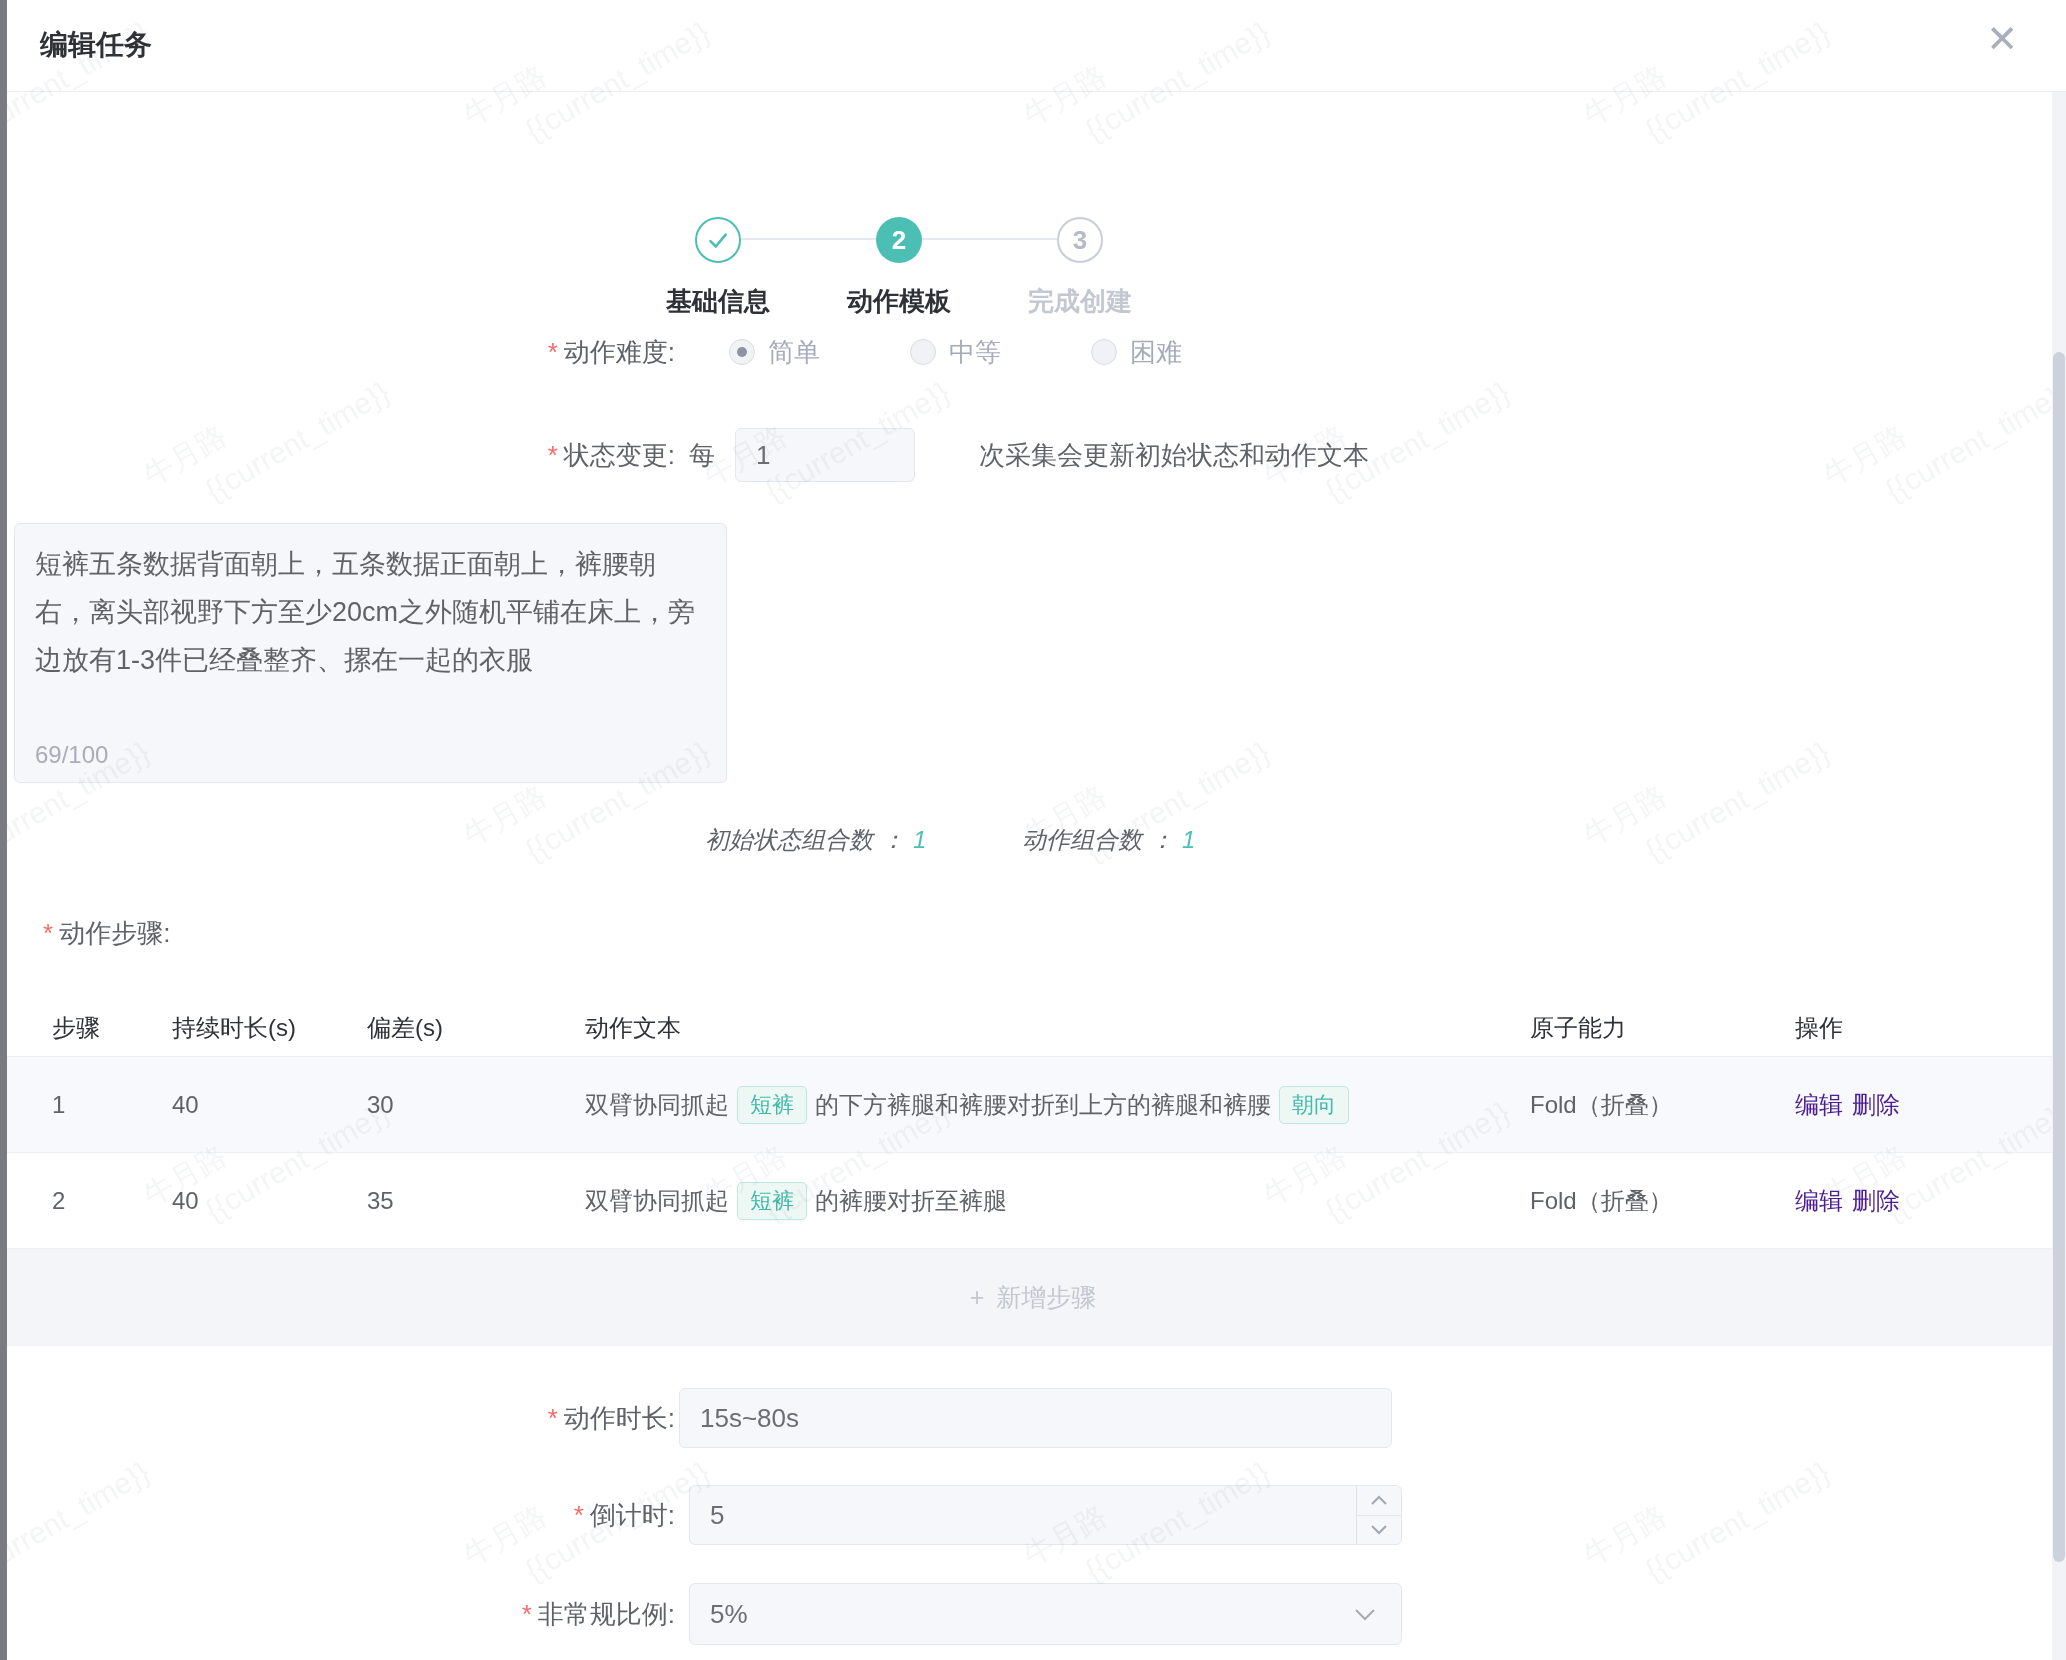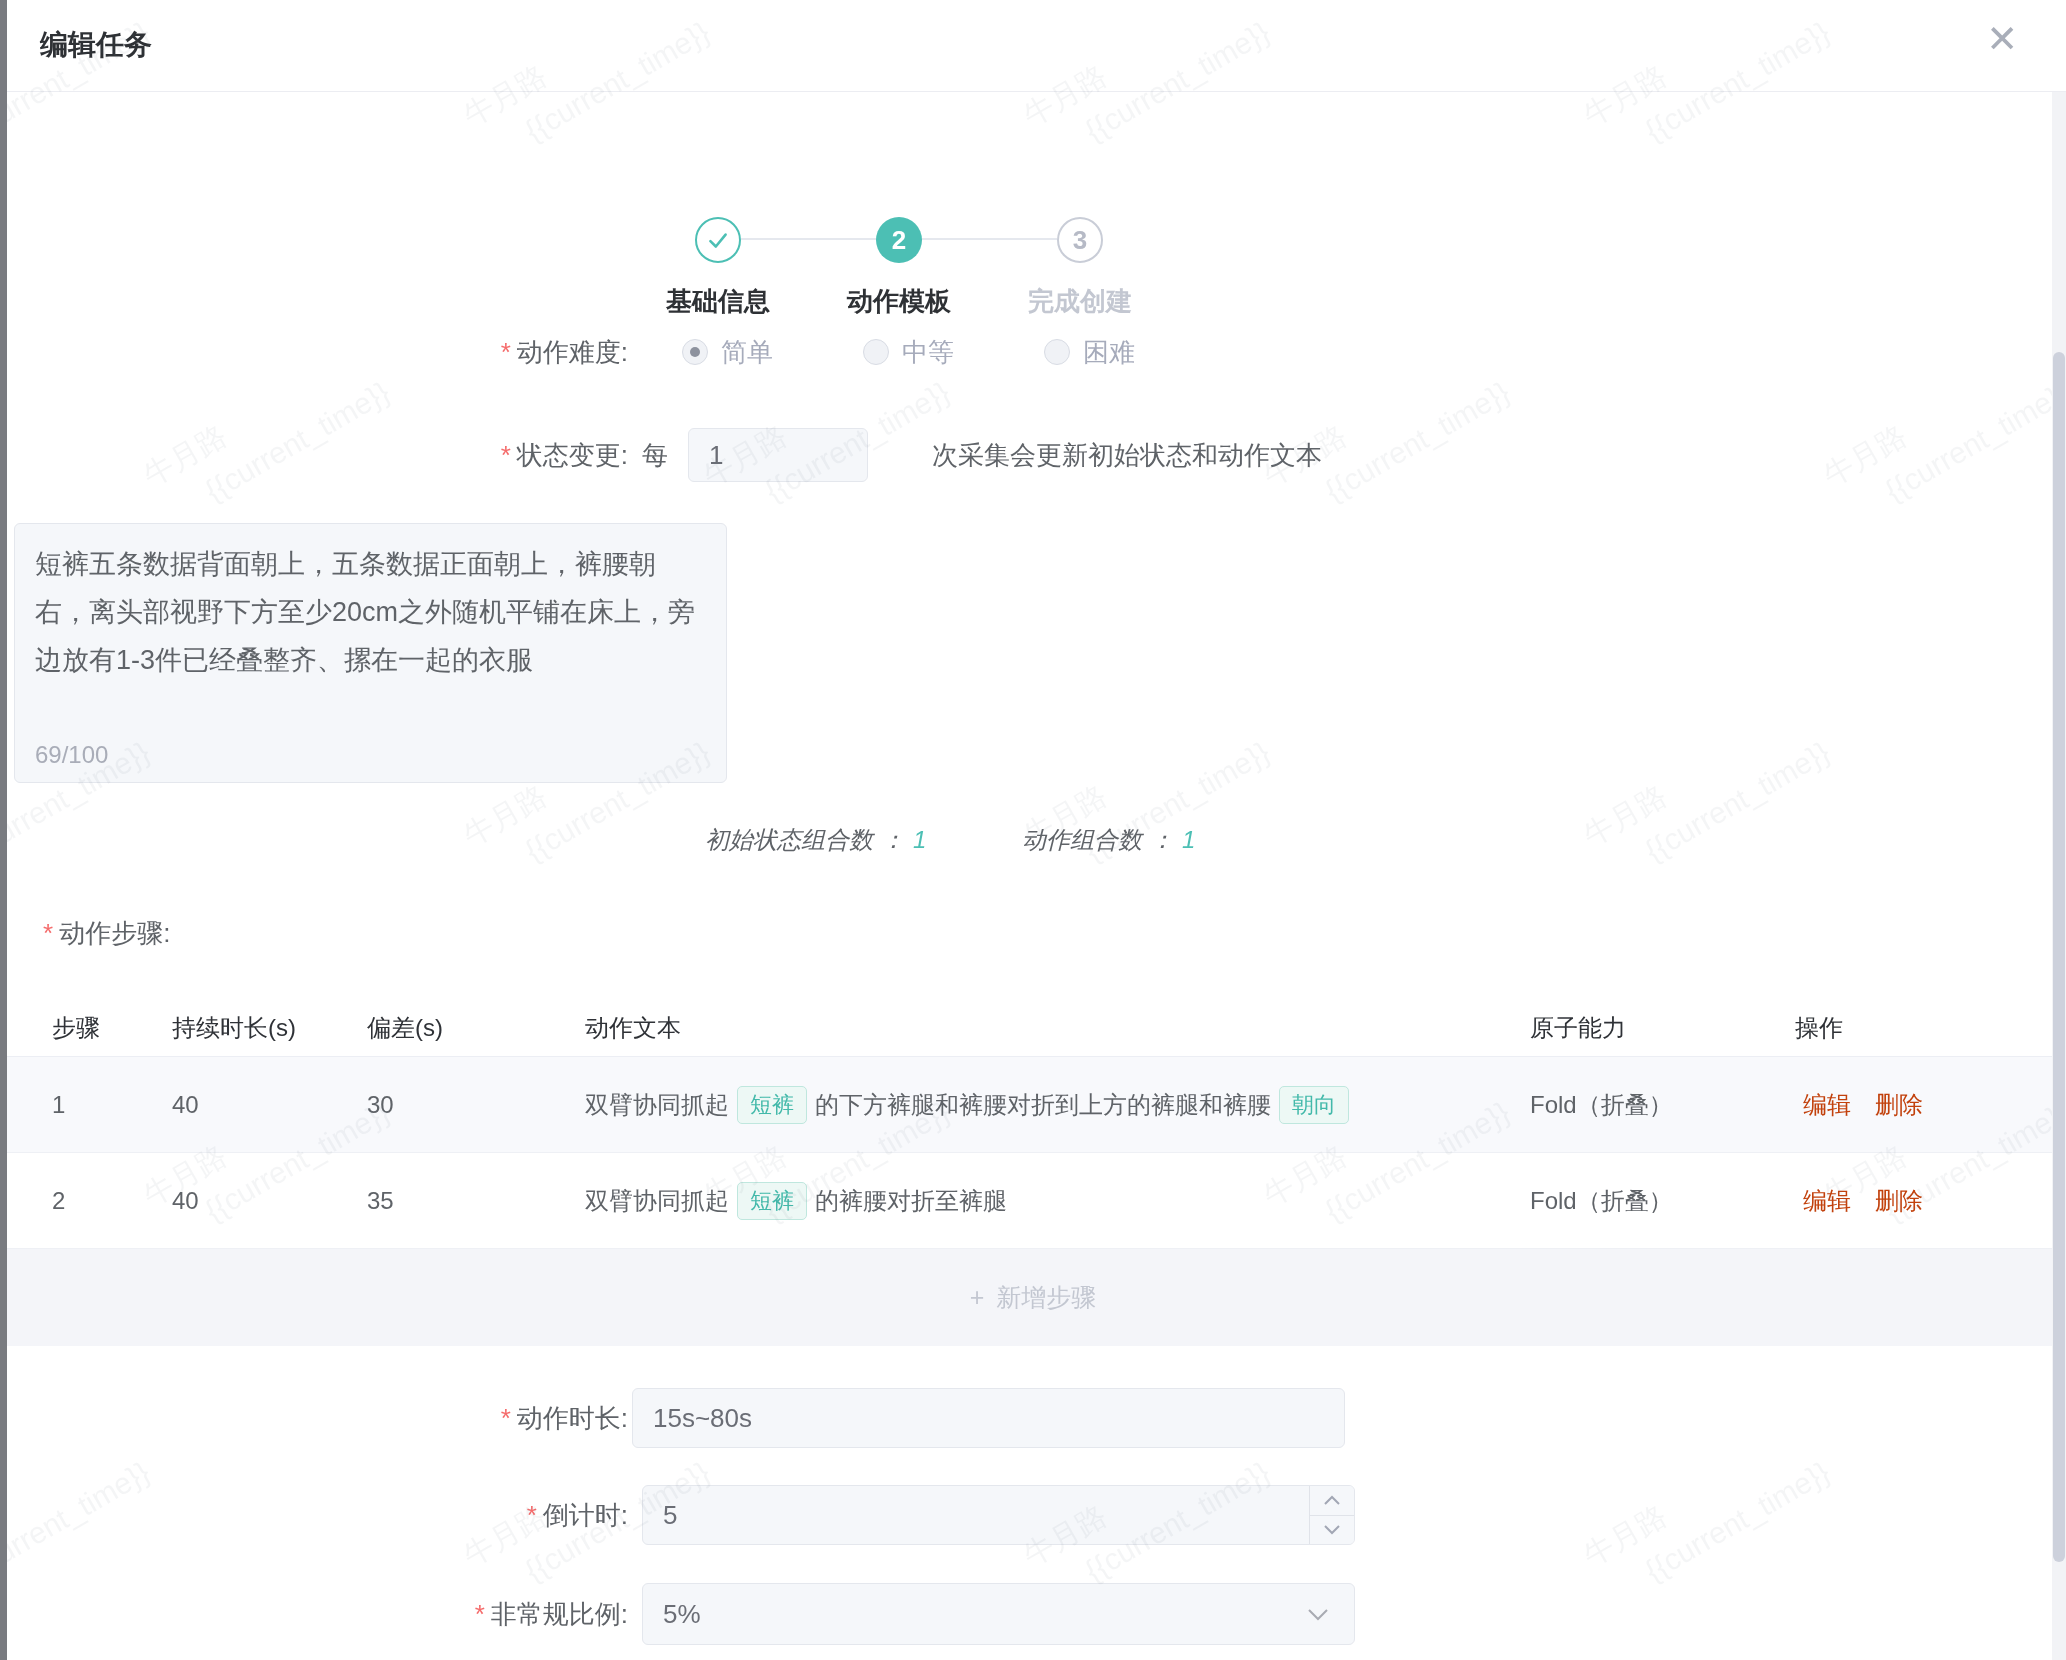--- a/index.html
+++ b/index.html
@@ -18,21 +18,21 @@
   .c1{left:695px;border:2px solid #4cbfb4;}
   .c2{left:876px;background:#4cbfb4;color:#fff;}
   .c3{left:1057px;border:2px solid #c9cdd7;color:#b6bac6;}
   .sline{position:absolute;top:146px;height:2px;background:#e5e8ee;}
   .l1{left:741px;width:135px;}
   .l2{left:922px;width:135px;}
   .slabel{position:absolute;top:192px;width:208px;text-align:center;font-size:26px;font-weight:bold;color:#2e3135;}
   .s1{left:614px;} .s2{left:795px;} .s3{left:976px;color:#c3c7d1;}
   
   .frow{position:absolute;left:0;display:flex;align-items:center;}
-  .flabel{width:628px;text-align:right;font-size:26px;color:#5f6368;flex:none;}
+  .flabel{width:628px;text-align:right;font-size:26px;color:#5f6368;flex:none;padding-left:47px;}
   .req{color:#f56c6c;margin-right:6px;}
   .row-diff{top:326px;height:52px;}
   .radio-group{display:flex;align-items:center;margin-left:54px;gap:90px;}
   .radio{display:flex;align-items:center;cursor:pointer;}
   .rdot{width:26px;height:26px;border-radius:50%;background:#f0f2f6;border:1px solid #d8dce4;
         box-sizing:border-box;display:flex;align-items:center;justify-content:center;flex:none;}
   .radio.sel .rdot::after{content:"";width:10px;height:10px;border-radius:50%;background:#8d929e;}
   .rlabel{margin-left:13px;font-size:26px;color:#a6abbb;}
   .row-state{top:428px;height:54px;}
   .pretext{margin-left:14px;font-size:26px;color:#5f6368;}
@@ -54,21 +54,21 @@
   .steps-label{position:absolute;left:43px;top:916px;font-size:26px;color:#5f6368;}
   
   .tbl{position:absolute;top:1000px;left:0;width:2066px;font-size:24px;}
   .tgrid{display:grid;grid-template-columns:120px 195px 218px 945px 265px 1fr;padding-left:52px;align-items:center;}
   .t-head{height:56px;font-weight:normal;color:#2f3237;border-bottom:1px solid #eceef4;}
   .t-row{height:95px;color:#5f6368;border-bottom:1px solid #eef0f5;}
   .t-row.striped{background:#f8f9fc;}
   .cell-action{padding-right:30px;display:flex;align-items:center;flex-wrap:nowrap;white-space:nowrap;}
   .tag{display:inline-block;margin:0 8px;padding:2px 12px;background:#edf8f5;border:1px solid #bfe7de;
        border-radius:5px;color:#43b9aa;font-size:22px;line-height:32px;flex:none;}
-  .ops{display:flex;gap:24px;color:#c2410c;margin-left:8px;}
+  .ops{display:flex;gap:9px;color:#4c1d95;}
   .op{cursor:pointer;}
   .t-add{height:97px;background:#f4f5f9;display:flex;align-items:center;justify-content:center;
          color:#c3c7d1;font-size:25px;cursor:pointer;gap:12px;}
   
   .row-dur{top:1388px;height:60px;}
   .inp-wide{width:713px;height:60px;margin-left:4px;}
   .row-count{top:1485px;height:60px;}
   .num-wrap{position:relative;margin-left:14px;width:713px;height:60px;}
   .num-wrap input{width:100%;height:100%;}
   .steppers{position:absolute;top:1px;right:1px;bottom:1px;width:44px;border-left:1px solid #e0e3e9;

